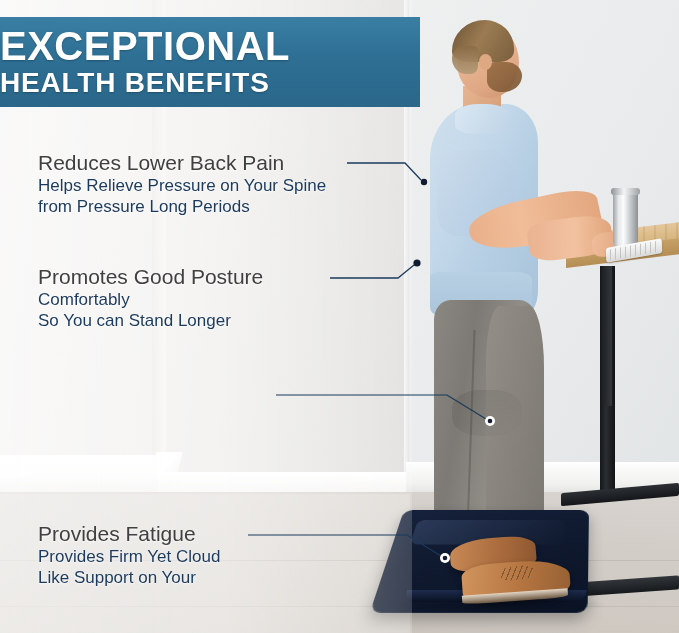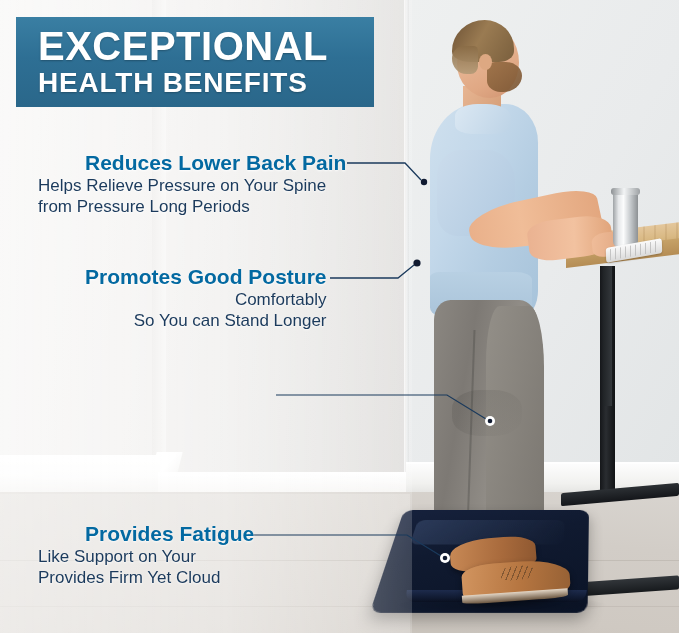--- a/index.html
+++ b/index.html
@@ -302,45 +302,44 @@
 
   
   .scrim{
     position:absolute;left:0;top:0;width:412px;height:633px;
     background:linear-gradient(90deg,rgba(255,255,255,.62) 0%,rgba(255,255,255,.50) 55%,rgba(255,255,255,.18) 100%);
     pointer-events:none;
   }
 
   
   .banner{
-    position:absolute;left:16px;top:17px;width:358px;height:90px;
+    position:absolute;left:0;top:17px;width:420px;height:90px;
     background:linear-gradient(180deg,#3a7fa3 0%,#2e6f94 45%,#2a678a 100%);
     display:flex;flex-direction:column;justify-content:center;
-    padding-left:22px;box-sizing:border-box;
+    box-sizing:border-box;
   }
   .banner-l1{
     color:#fff;font-weight:bold;font-size:40px;line-height:41px;
     letter-spacing:.5px;
     text-shadow:0 1px 2px rgba(0,0,0,.25);
     white-space:nowrap;
   }
   .banner-l2{
     color:#fff;font-weight:bold;font-size:28px;line-height:31px;
     letter-spacing:.8px;
     text-shadow:0 1px 2px rgba(0,0,0,.25);
     white-space:nowrap;
   }
 
   
   .benefit{position:absolute;}
   .b-title{
-    color:#0369a1;font-weight:bold;font-size:21px;line-height:25px;
+    color:#404040;font-weight:normal;font-size:21px;line-height:25px;
     white-space:nowrap;
     text-shadow:0 1px 2px rgba(255,255,255,.85);
-    margin-left:47px;
   }
   .b-line{
     color:#1b3a5c;font-size:17px;line-height:21px;
     white-space:nowrap;
     text-shadow:0 1px 2px rgba(255,255,255,.85);
   }
 
   
   .leaders{position:absolute;left:0;top:0;width:679px;height:633px;pointer-events:none;}
 </style>
@@ -440,26 +439,26 @@
     <div class="banner-l1">EXCEPTIONAL</div>
     <div class="banner-l2">HEALTH BENEFITS</div>
   </div>
 
   <div class="benefit" style="left:38px;top:150px;">
     <div class="b-title">Reduces Lower Back Pain</div>
     <div class="b-line">Helps Relieve Pressure on Your Spine</div>
     <div class="b-line">from Pressure Long Periods</div>
   </div>
 
-  <div class="benefit" style="left:38px;top:264px;text-align:right;">
+  <div class="benefit" style="left:38px;top:264px;">
     <div class="b-title">Promotes Good Posture</div>
     <div class="b-line">Comfortably</div>
     <div class="b-line">So You can Stand Longer</div>
   </div>
 
 
   <div class="benefit" style="left:38px;top:521px;">
     <div class="b-title">Provides Fatigue</div>
+    <div class="b-line">Provides Firm Yet Cloud</div>
     <div class="b-line">Like Support on Your</div>
-    <div class="b-line">Provides Firm Yet Cloud</div>
   </div>
 
 </div>
 
 </body></html>

